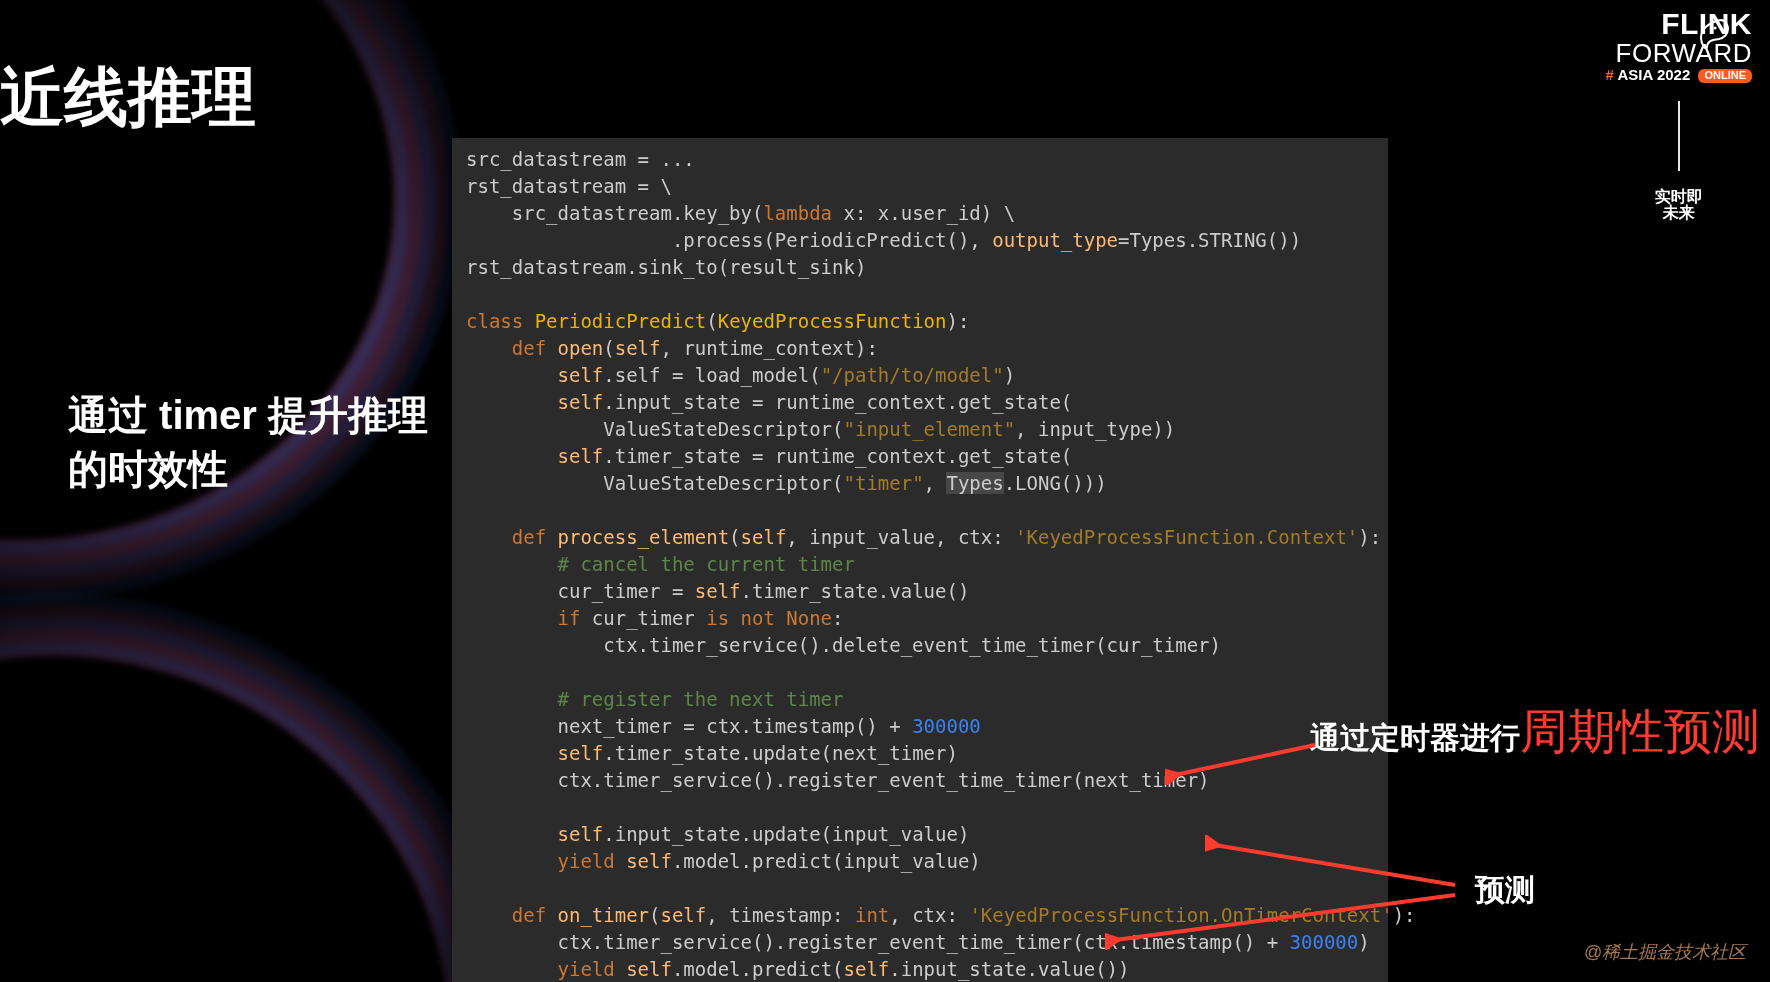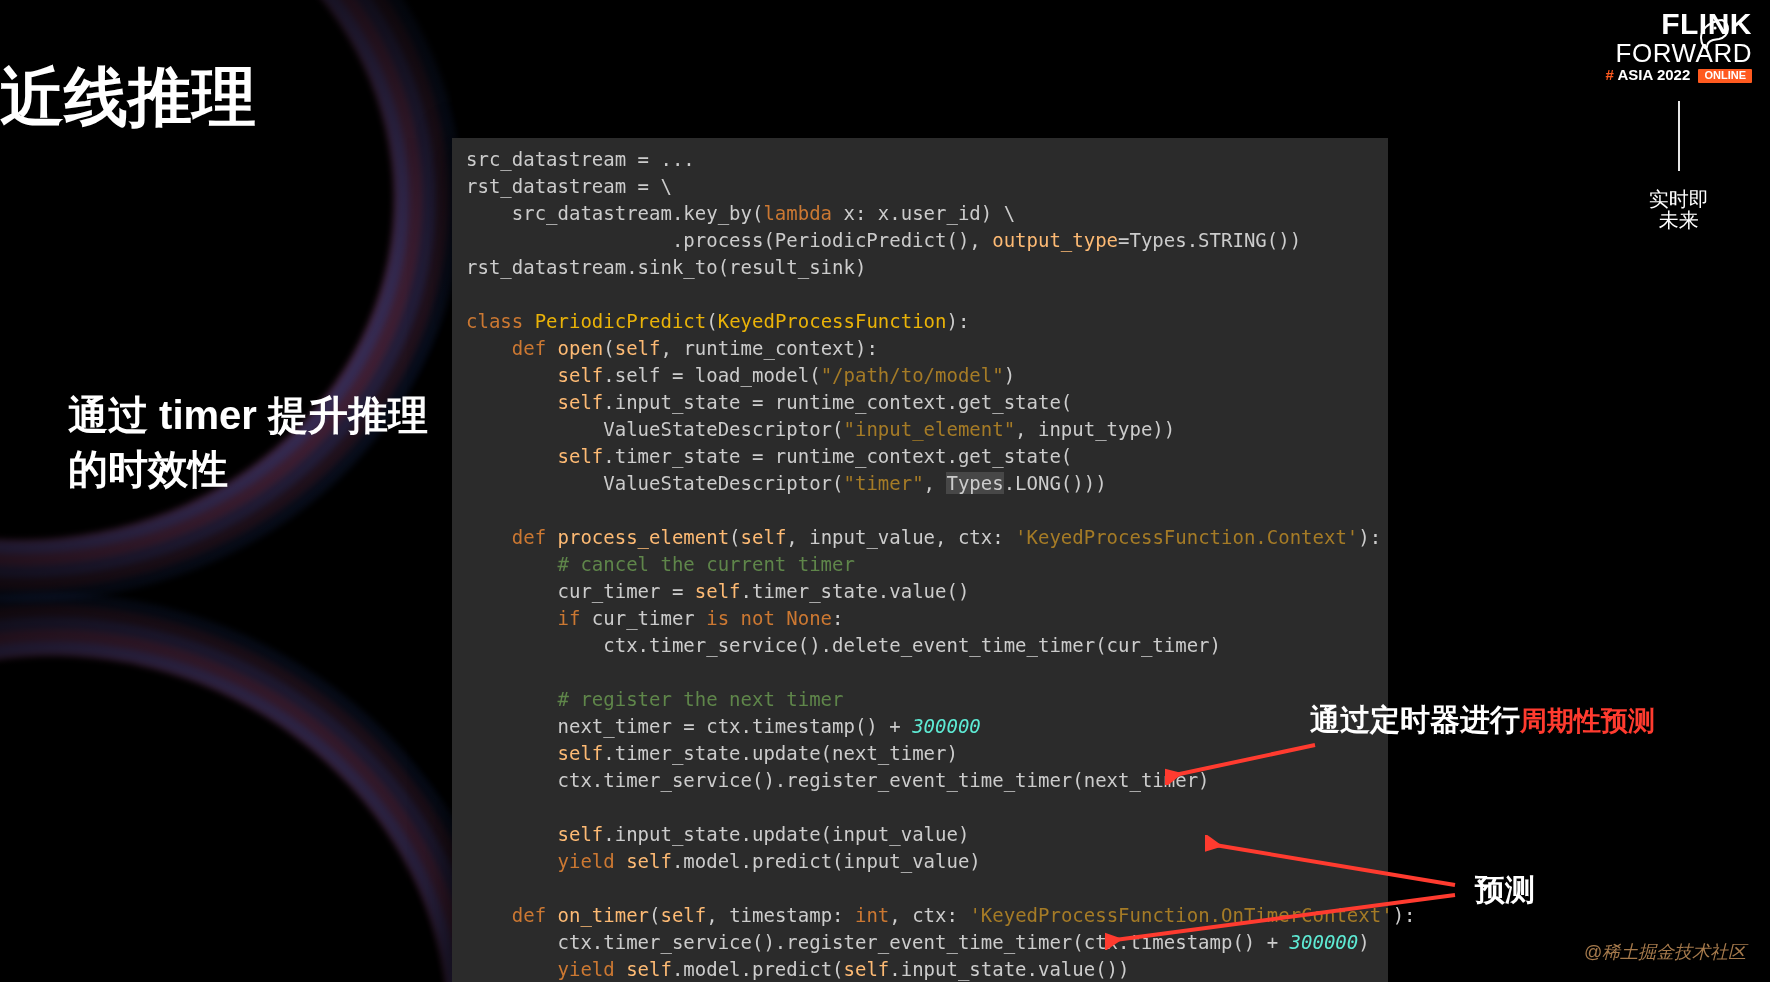--- a/index.html
+++ b/index.html
@@ -55,25 +55,25 @@
     gap: 18px;
     flex-direction: column;
   }
   .ff-logo { text-align: right; line-height: 1.05; }
   .ff-flink { font-weight: 800; font-size: 30px; letter-spacing: 0.5px;}
   .ff-forward { font-weight: 400; font-size: 26px; letter-spacing: 0.5px;}
   .ff-asia { font-size: 15px; font-weight: 700; }
   .ff-asia .hash { color: #ff5a1f; }
   .ff-online {
     display:inline-block; background:#ff5a1f; color:#fff;
-    font-size:11px; padding:1px 6px; border-radius:1px;
+    font-size:11px; padding:1px 6px; border-radius:6px;
     vertical-align:middle; margin-left:4px;
   }
   .logo-sep { width: 2px; height: 70px; background: #fff; opacity: 0.9;}
-  .cn-tag { font-size: 20px; font-weight: 400; line-height: 1.05; text-align: center;}
+  .cn-tag { font-size: 16px; font-weight: 700; line-height: 1.05; text-align: center;}
 
   .title {
     position: absolute;
     top: 54px;
     left: 0; right: 0;
     text-align: left;
     font-size: 64px;
     font-weight: 700;
   }
 
@@ -100,35 +100,35 @@
     line-height: 27px;
     padding: 8px 14px;
     white-space: pre;
     box-shadow: 0 0 30px rgba(0,0,0,0.6);
   }
   .def { color: #cc7832; }
   .fn  { color: #fdba74; }
   .cls { color: #eab308; }
   .str { color: #a57b26; }
   .self{ color: #fdba74; }
-  .num { color: #5eead4; font-style: italic; }
+  .num { color: #3b82f6; }
   .cmt { color: #5f864a; }
   .sel { background: rgba(200,200,200,0.18); }
 
   .squirrel {
     position:absolute; right:20px; top:6px;
     width:40px; height:40px;
   }
 
   .annot {
     position: absolute;
     font-size: 30px;
     font-weight: 800;
   }
-  .annot .hot { color: #ff3b2f; font-size: 27px; font-weight: 700;}
+  .annot .hot { color: #ff3b2f; font-size: 48px; font-weight: 400;}
   .ann1 { left: 1310px; top: 700px; }
   .ann2 { left: 1475px; top: 870px; }
 
   .arrow { position:absolute; z-index:5; }
   .watermark {
     position: absolute;
     right: 24px;
     bottom: 18px;
     color: #fdba74;
     font-size: 18px;

